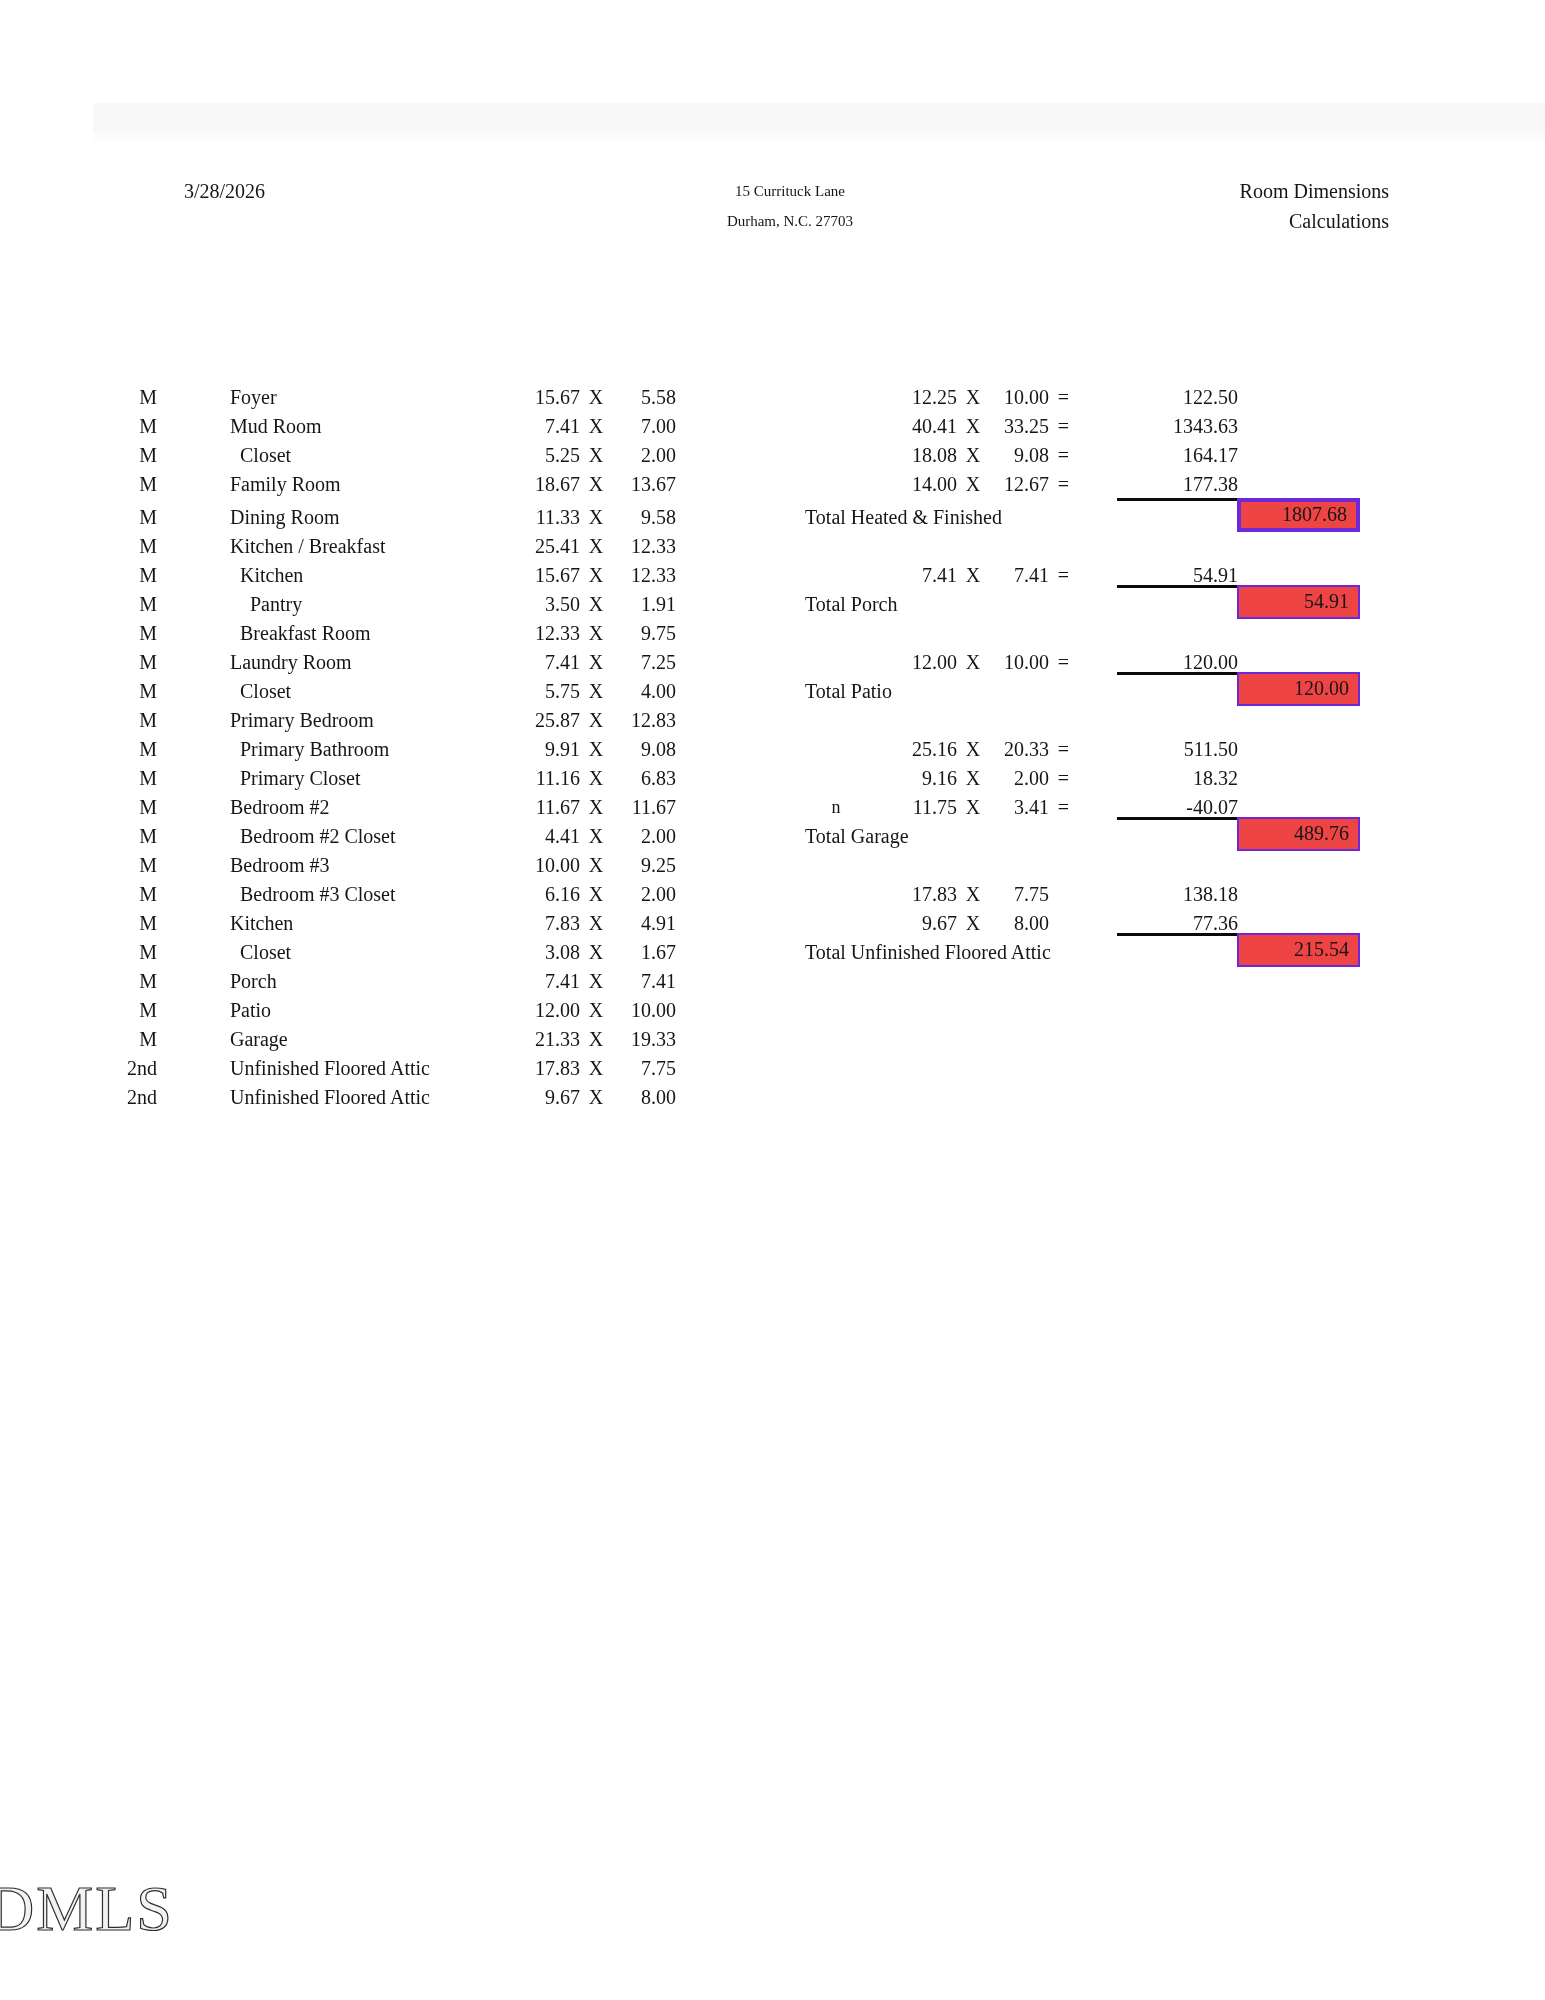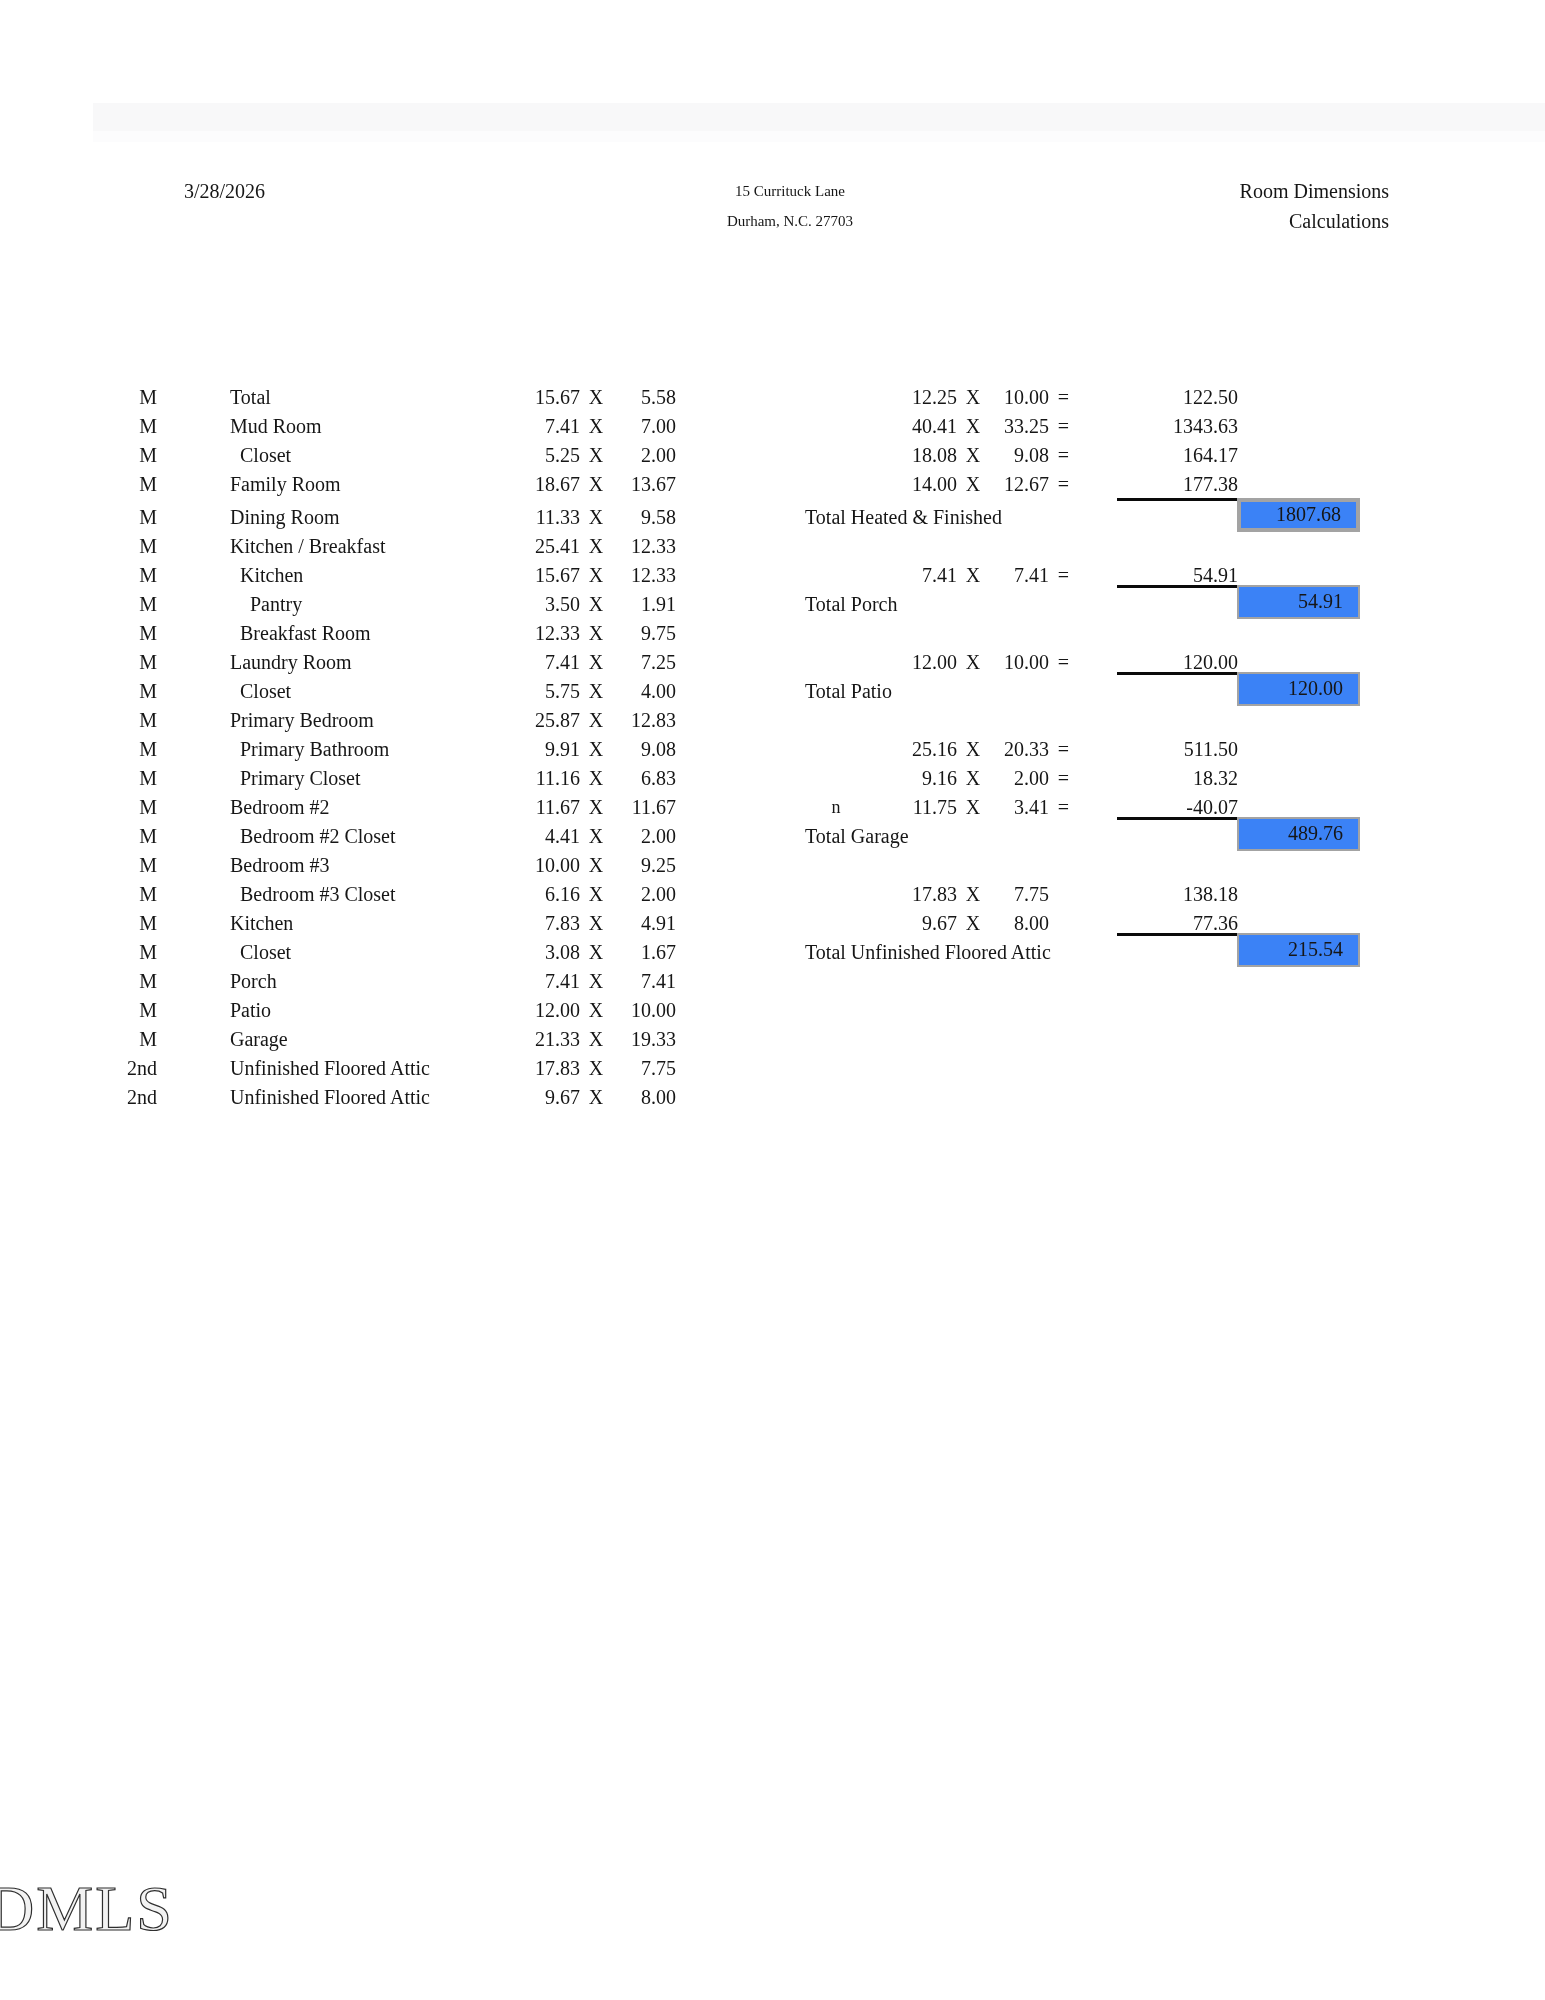--- a/index.html
+++ b/index.html
@@ -46,22 +46,22 @@
   .eeq          { left:1051px; width:18px; text-align:right; }
   .result       { left:1120px; width:118px; text-align:right; }
 
   .total-label  { left:805px; }
   .sumline {
     position:absolute; left:1117px; top:-5px; width:243px; height:0;
     border-top:3px solid #0a0a0a;
   }
   .totalbox {
     position:absolute; left:1237px; top:-5px; width:123px; height:34px;
-    box-sizing:border-box; border:2px solid #a3a3a3; background:#3b82f6;
-    text-align:right; padding-right:15px; line-height:29px;
+    box-sizing:border-box; border:2px solid #6d28d9; background:#ef4444;
+    text-align:right; padding-right:9px; line-height:29px;
   }
   .totalbox.emphasis { border-width:4px; line-height:25px; }
 
   .watermark {
     position:absolute; left:-12px; top:1872px;
     font-size:64px; letter-spacing:2px;
     color: rgba(0,0,0,0.05);
     -webkit-text-stroke: 1.2px #2f2f2f;
     font-weight: 400;
   }
@@ -81,21 +81,21 @@
   </div>
 
   <div class="header-title">
     <div>Room Dimensions</div>
     <div>Calculations</div>
   </div>
 
   <div class="rows" id="rows">
       <div class="row">
     <span class="cell level">M</span>
-    <span class="cell name" style="padding-left: 0px;">Total</span>
+    <span class="cell name" style="padding-left: 0px;">Foyer</span>
     <span class="cell d1">15.67</span>
     <span class="cell dx">X</span>
     <span class="cell d2">5.58</span>
   
   <span class="cell marker"></span>
   <span class="cell ea">12.25</span>
   <span class="cell ex">X</span>
   <span class="cell eb">10.00</span>
   <span class="cell eeq">=</span>
   <span class="cell result">122.50</span>

